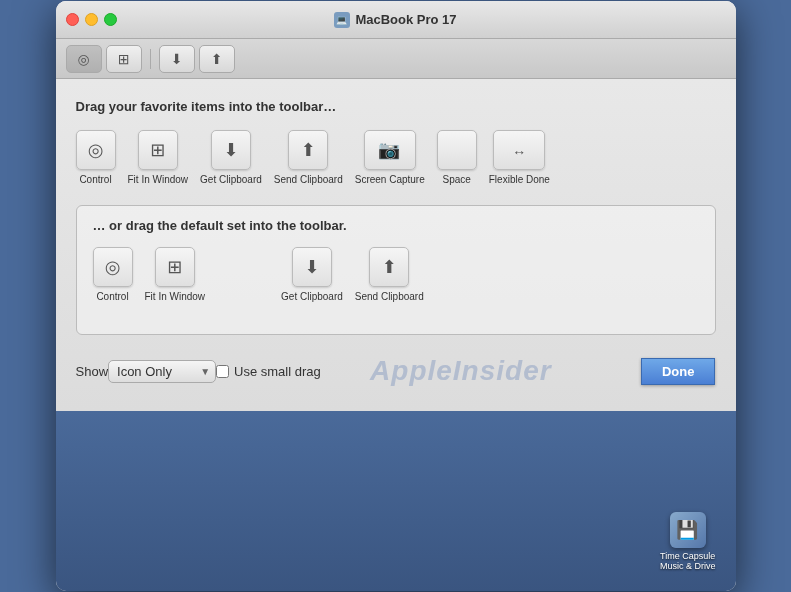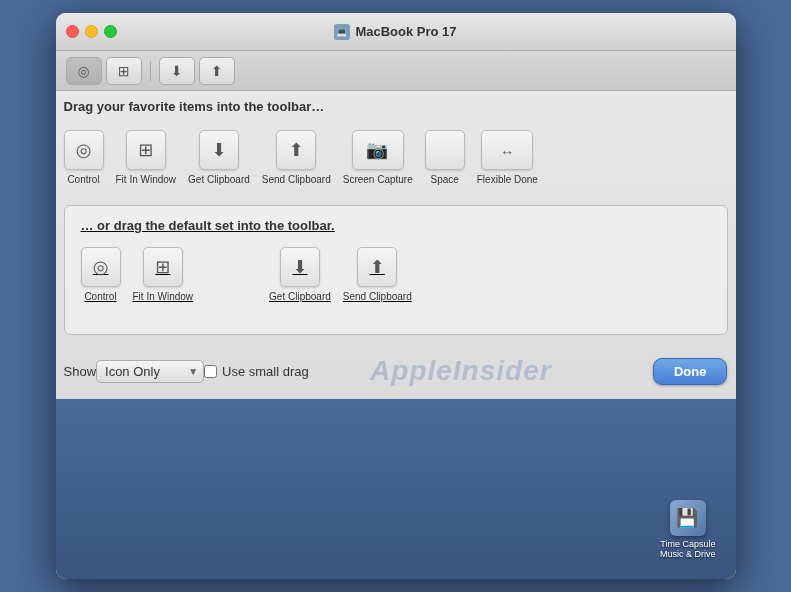--- a/index.html
+++ b/index.html
@@ -88,21 +88,21 @@
       background: linear-gradient(to bottom, #c0c0c0, #b0b0b0);
     }
     .tb-sep {
       width: 1px;
       height: 20px;
       background: #aaa;
       margin: 0 4px;
     }
     .content {
       background: linear-gradient(to bottom, #e8e8e8 0%, #dcdcdc 100%);
-      padding: 8px;
+      padding: 20px;
     }
     .drag-instruction {
       font-size: 13px;
       font-weight: bold;
       color: #333;
       margin-bottom: 16px;
     }
     .items-row {
       display: flex;
       align-items: flex-start;
@@ -138,21 +138,20 @@
       color: #333;
       text-align: center;
       white-space: nowrap;
     }
     .default-set-box {
       border: 1px solid #bbb;
       border-radius: 6px;
       background: rgba(255,255,255,0.4);
       padding: 12px 16px;
       margin-bottom: 16px;
-      text-decoration: underline;
     }
     .drag-instruction2 {
       font-size: 13px;
       color: #333;
       margin-bottom: 14px;
       font-weight: bold;
     }
     .bottom-bar {
       display: flex;
       align-items: center;
@@ -205,21 +204,21 @@
       font-style: italic;
       font-weight: bold;
       margin-left: auto;
       margin-right: 40px;
       letter-spacing: 1px;
     }
     .done-btn {
       background: linear-gradient(to bottom, #6fa8e8, #4a7fd4);
       color: white;
       border: 1px solid #3a6ab0;
-      border-radius: 9px;
+      border-radius: 0;
       padding: 5px 20px;
       font-size: 13px;
       font-weight: bold;
       cursor: pointer;
       box-shadow: 0 1px 3px rgba(0,0,0,0.3);
       margin-left: auto;
     }
     .desktop-area {
       height: 180px;
       background: linear-gradient(to bottom, #4a6a9a 0%, #3a5580 100%);
@@ -242,21 +241,21 @@
       display: flex;
       align-items: center;
       justify-content: center;
       font-size: 18px;
       color: white;
       box-shadow: 0 2px 5px rgba(0,0,0,0.4);
     }
     .desk-icon-label {
       font-size: 9px;
       color: white;
-      text-align: right;
+      text-align: left;
       text-shadow: 0 1px 2px rgba(0,0,0,0.8);
     }
   </style>
 </head>
 <body>
 
 <div class="window">
 
   <div class="titlebar">
     <div class="traffic-lights">

